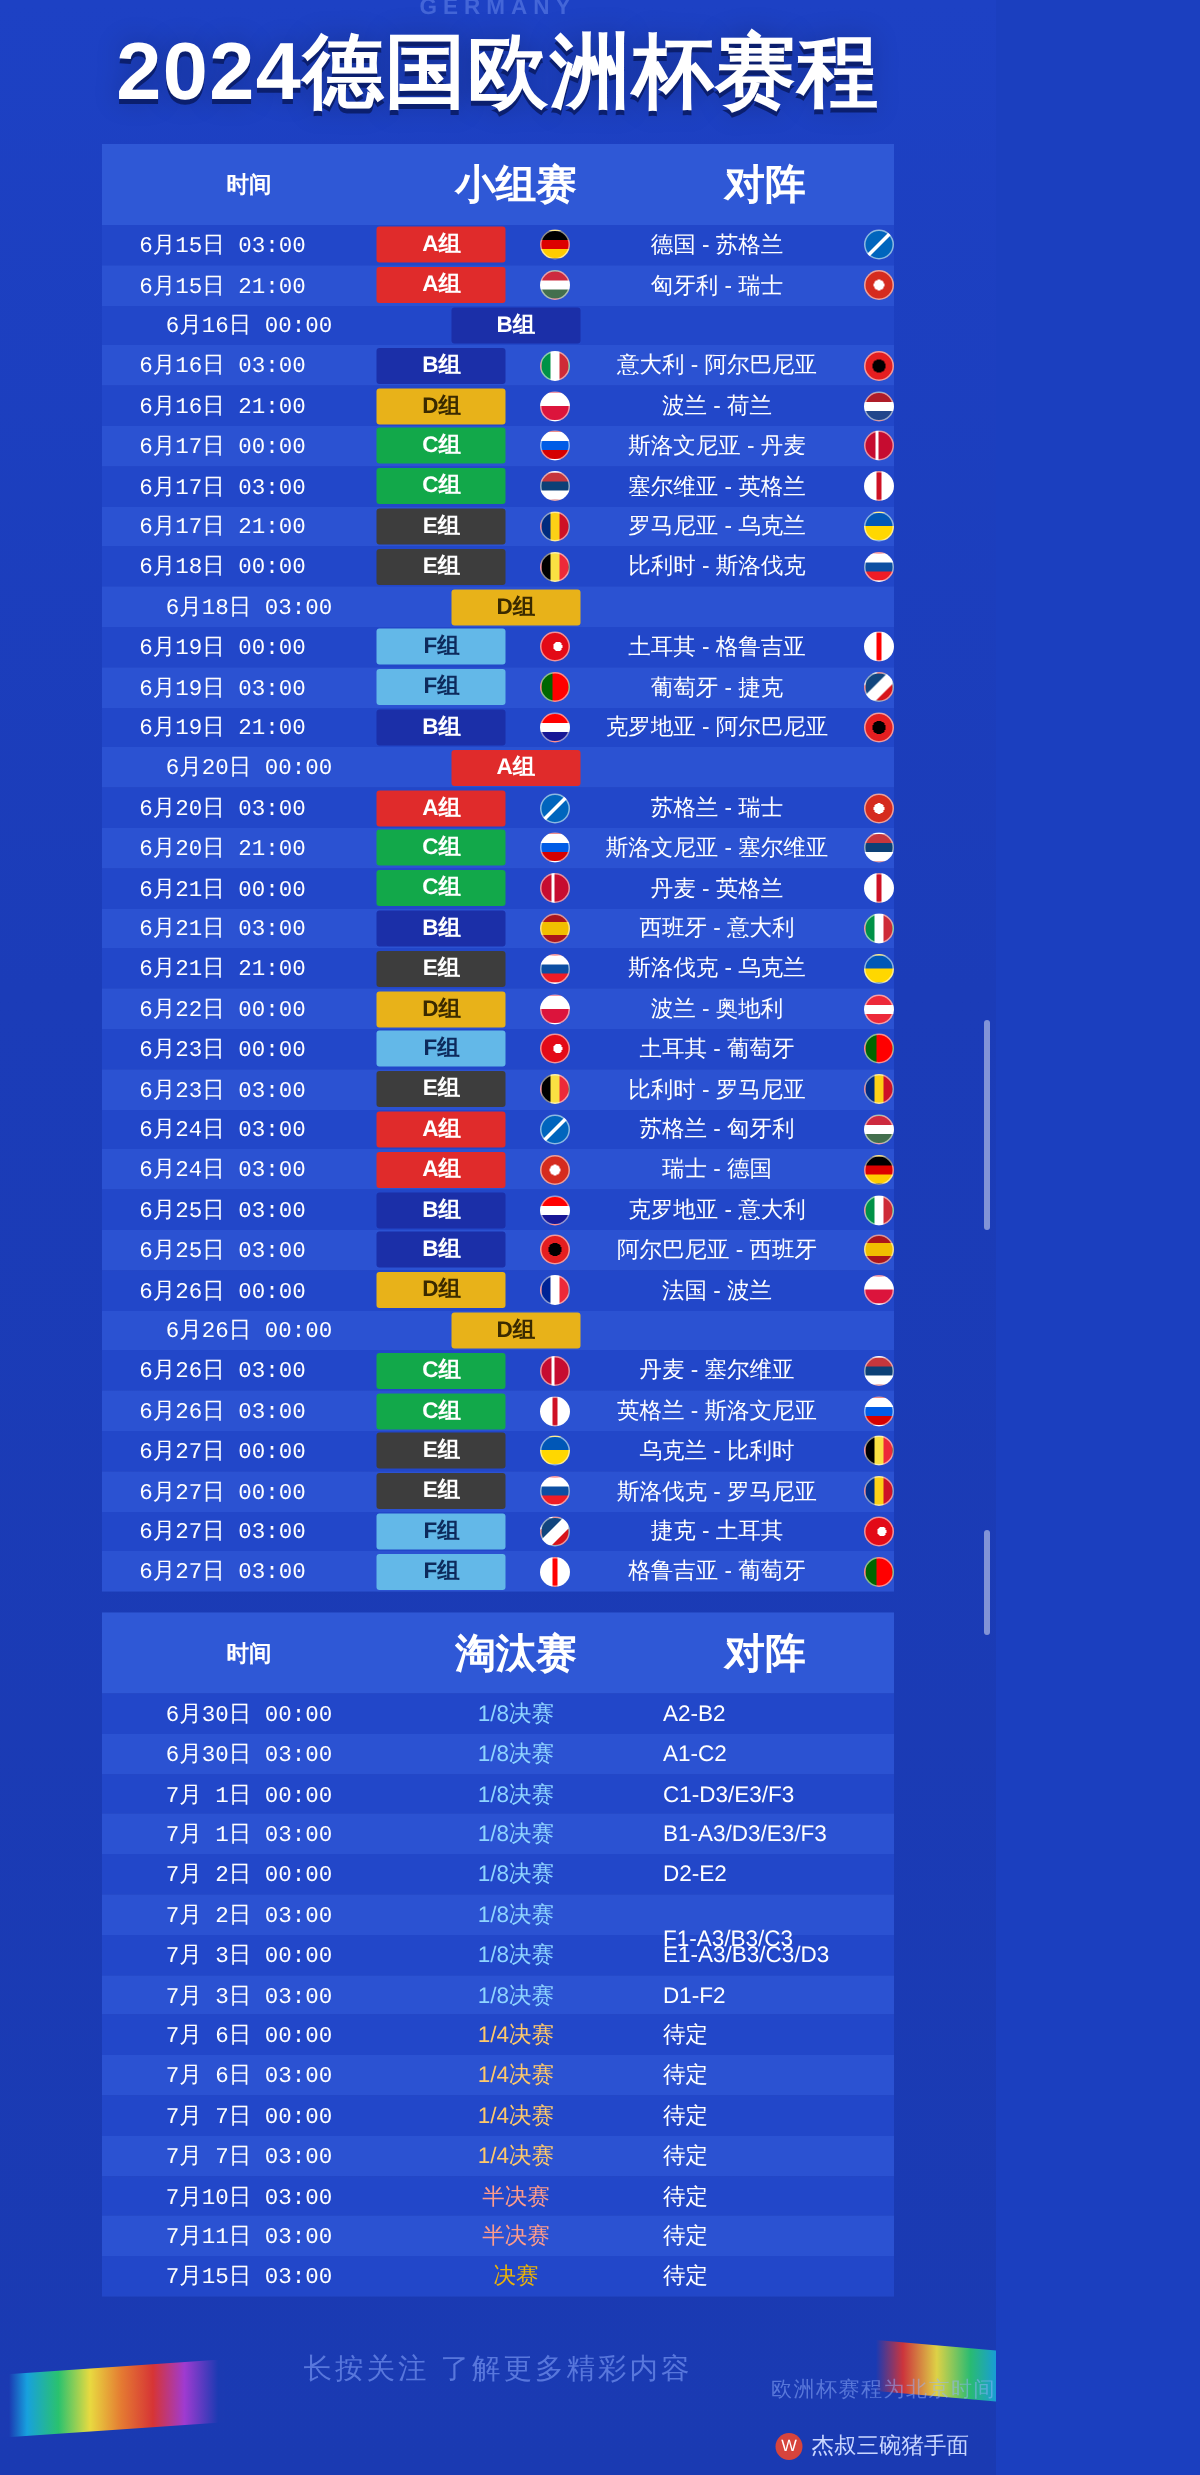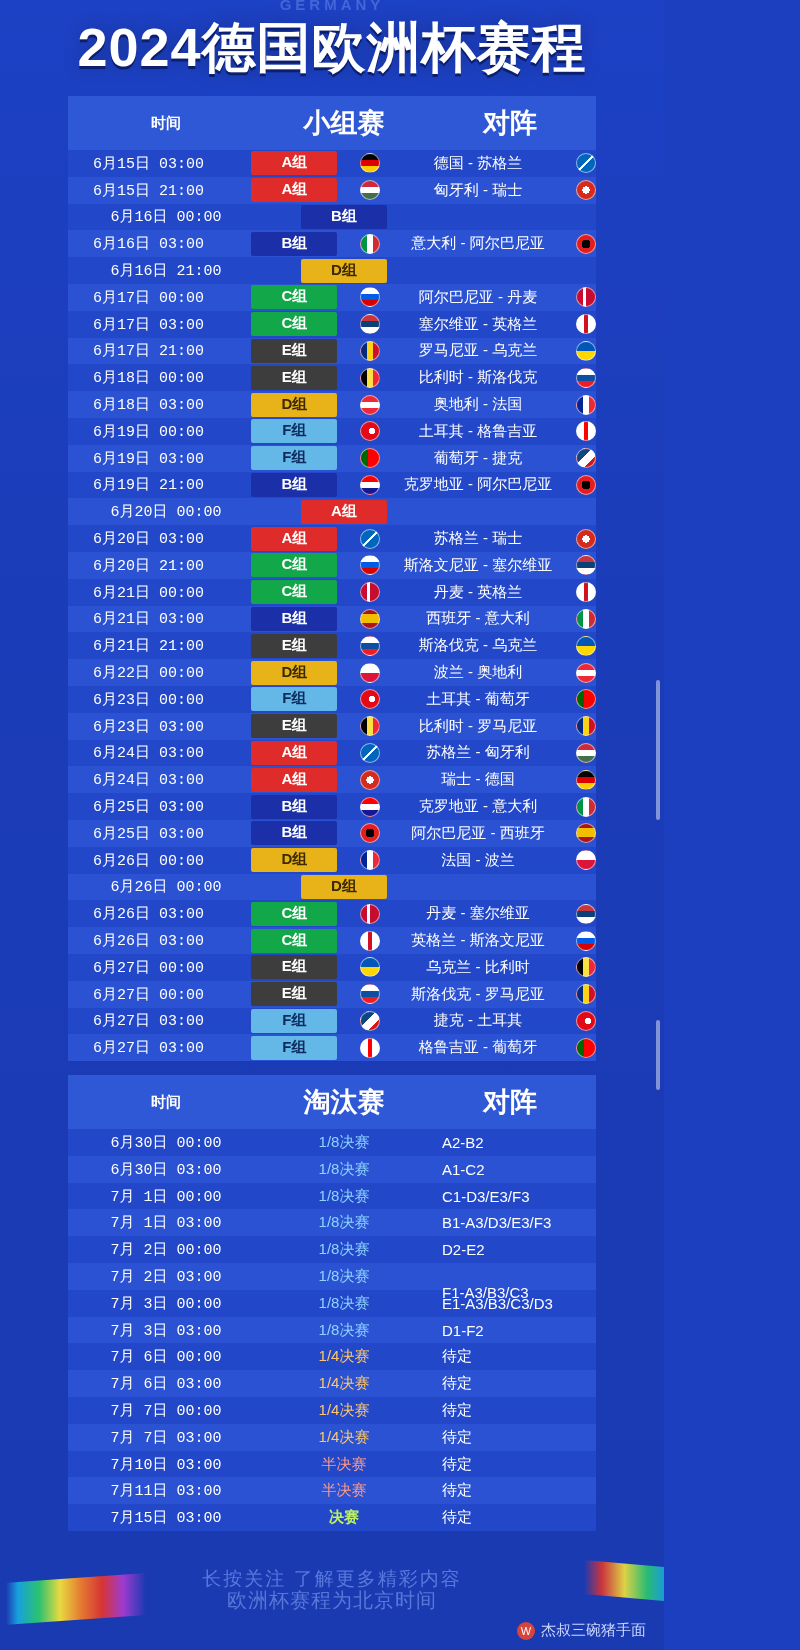--- a/index.html
+++ b/index.html
@@ -114,21 +114,21 @@
     color: #fff;
     white-space: nowrap;
   }
 
   
   .ko .c-stage { width: 160px; text-align: center; font-size: 15px; }
   .ko .c-pair  { flex: 1; padding-left: 18px; font-size: 15px; text-align: left; }
   .stage-18 { color: #8fd4ff; }
   .stage-14 { color: #ffc96b; }
   .stage-sf { color: #ff9c8a; }
-  .stage-f  { color: #bef264; font-weight: bold; }
+  .stage-f  { color: #eab308; }
 
   .gap { height: 14px; }
 
   
   .footer-band {
     position: absolute;
     bottom: 0; left: 0; right: 0;
     height: 92px;
   }
   .ribbon {
@@ -150,24 +150,24 @@
   .watermark {
     position: absolute;
     left: 0; right: 0; bottom: 58px;
     text-align: center;
     color: rgba(140,170,255,.55);
     font-size: 19px;
     letter-spacing: 2px;
   }
   .watermark2 {
     position: absolute;
-    left: 0; right: 0; bottom: 36px;
-    text-align: center;
+    left: 0; right: 0; bottom: 48px;
+    text-align: right;
     color: rgba(150,180,255,.5);
-    font-size: 20px;
+    font-size: 14px;
     letter-spacing: 1px;
   }
   .credit {
     position: absolute;
     right: 18px; bottom: 10px;
     display: flex; align-items: center; gap: 6px;
     color: #c9d6ff;
     font-size: 15px;
   }
   .credit .wb {
@@ -242,29 +242,34 @@
             <div class="flag" style="background: linear-gradient(90deg, rgb(0, 146, 70) 0px, rgb(0, 146, 70) 33%, rgb(255, 255, 255) 33%, rgb(255, 255, 255) 66%, rgb(206, 43, 55) 66%, rgb(206, 43, 55) 100%);"></div>
             <span class="teams">意大利 - 阿尔巴尼亚</span>
             <div class="flag" style="background: radial-gradient(circle, rgb(0, 0, 0) 0px, rgb(0, 0, 0) 35%, rgb(228, 30, 32) 35%, rgb(228, 30, 32) 100%);"></div>
           </div>
         </div>
         <div class="row odd">
           <div class="c-time">6月16日 21:00</div>
           <div class="c-grp">
             <span class="grp-badge" style="background: rgb(232, 178, 25); color: rgb(58, 42, 0);">D组</span>
           </div>
+          <div class="c-mat">
+            <div class="flag" style="background: linear-gradient(rgb(255, 255, 255) 0px, rgb(255, 255, 255) 50%, rgb(220, 20, 60) 50%, rgb(220, 20, 60) 100%);"></div>
+            <span class="teams">波兰 - 荷兰</span>
+            <div class="flag" style="background: linear-gradient(rgb(174, 28, 40) 0px, rgb(174, 28, 40) 33%, rgb(255, 255, 255) 33%, rgb(255, 255, 255) 66%, rgb(33, 70, 139) 66%, rgb(33, 70, 139) 100%);"></div>
+          </div>
         </div>
         <div class="row even">
           <div class="c-time">6月17日 00:00</div>
           <div class="c-grp">
             <span class="grp-badge" style="background: rgb(18, 168, 74);">C组</span>
           </div>
           <div class="c-mat">
             <div class="flag" style="background: linear-gradient(rgb(255, 255, 255) 0px, rgb(255, 255, 255) 33%, rgb(0, 92, 230) 33%, rgb(0, 92, 230) 66%, rgb(213, 0, 0) 66%, rgb(213, 0, 0) 100%);"></div>
-            <span class="teams">阿尔巴尼亚 - 丹麦</span>
+            <span class="teams">斯洛文尼亚 - 丹麦</span>
             <div class="flag" style="background: linear-gradient(90deg, rgb(198, 12, 48) 0px, rgb(198, 12, 48) 36%, rgb(255, 255, 255) 36%, rgb(255, 255, 255) 50%, rgb(198, 12, 48) 50%, rgb(198, 12, 48) 100%);"></div>
           </div>
         </div>
         <div class="row odd">
           <div class="c-time">6月17日 03:00</div>
           <div class="c-grp">
             <span class="grp-badge" style="background: rgb(18, 168, 74);">C组</span>
           </div>
           <div class="c-mat">
             <div class="flag" style="background: linear-gradient(rgb(198, 54, 60) 0px, rgb(198, 54, 60) 33%, rgb(12, 64, 118) 33%, rgb(12, 64, 118) 66%, rgb(255, 255, 255) 66%, rgb(255, 255, 255) 100%);"></div>
@@ -291,25 +296,20 @@
           <div class="c-mat">
             <div class="flag" style="background: linear-gradient(90deg, rgb(0, 0, 0) 0px, rgb(0, 0, 0) 33%, rgb(250, 224, 66) 33%, rgb(250, 224, 66) 66%, rgb(237, 41, 57) 66%, rgb(237, 41, 57) 100%);"></div>
             <span class="teams">比利时 - 斯洛伐克</span>
             <div class="flag" style="background: linear-gradient(rgb(255, 255, 255) 0px, rgb(255, 255, 255) 33%, rgb(11, 78, 162) 33%, rgb(11, 78, 162) 66%, rgb(238, 28, 37) 66%, rgb(238, 28, 37) 100%);"></div>
           </div>
         </div>
         <div class="row even">
           <div class="c-time">6月18日 03:00</div>
           <div class="c-grp">
             <span class="grp-badge" style="background: rgb(232, 178, 25); color: rgb(58, 42, 0);">D组</span>
-          </div>
-          <div class="c-mat">
-            <div class="flag" style="background: linear-gradient(rgb(237, 41, 57) 0px, rgb(237, 41, 57) 33%, rgb(255, 255, 255) 33%, rgb(255, 255, 255) 66%, rgb(237, 41, 57) 66%, rgb(237, 41, 57) 100%);"></div>
-            <span class="teams">奥地利 - 法国</span>
-            <div class="flag" style="background: linear-gradient(90deg, rgb(0, 35, 149) 0px, rgb(0, 35, 149) 33%, rgb(255, 255, 255) 33%, rgb(255, 255, 255) 66%, rgb(237, 41, 57) 66%, rgb(237, 41, 57) 100%);"></div>
           </div>
         </div>
         <div class="row odd">
           <div class="c-time">6月19日 00:00</div>
           <div class="c-grp">
             <span class="grp-badge" style="background: rgb(99, 184, 232); color: rgb(13, 42, 92);">F组</span>
           </div>
           <div class="c-mat">
             <div class="flag" style="background: radial-gradient(circle at 60% 50%, rgb(255, 255, 255) 0px, rgb(255, 255, 255) 22%, rgb(227, 10, 23) 22%, rgb(227, 10, 23) 100%);"></div>
             <span class="teams">土耳其 - 格鲁吉亚</span>

